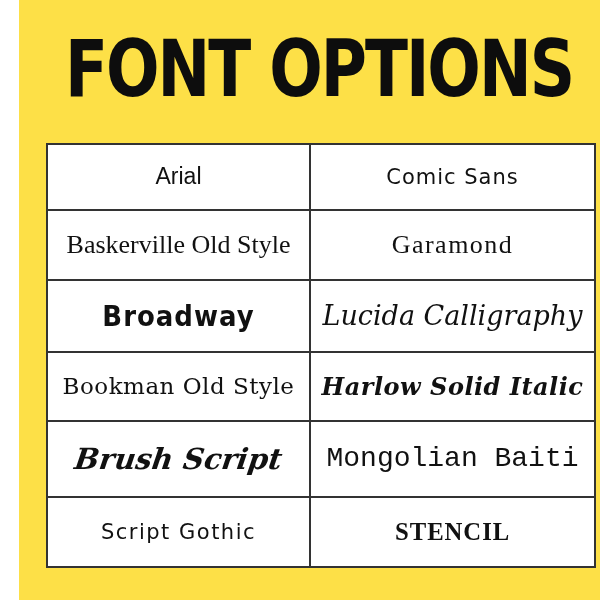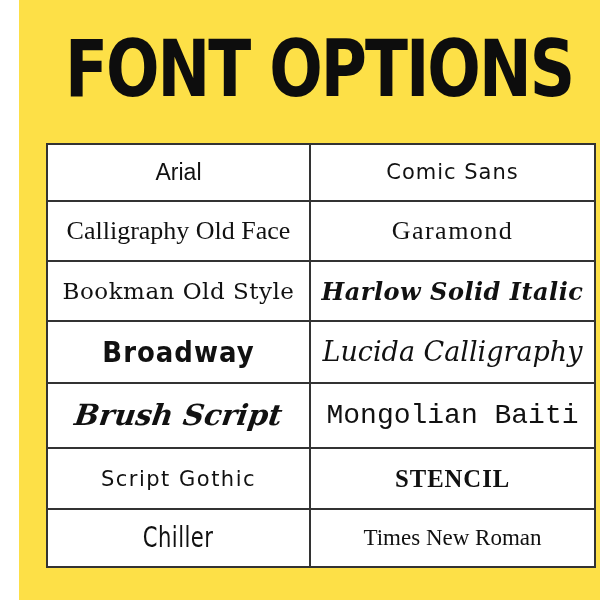--- a/index.html
+++ b/index.html
@@ -88,62 +88,54 @@
       <tr>
         <td>
           <span class="f-arial">Arial</span>
         </td>
         <td>
           <span class="f-comic">Comic Sans</span>
         </td>
       </tr>
       <tr>
         <td>
-          <span class="f-baskerville">Calligraphy Old Face</span>
+          <span class="f-baskerville">Baskerville Old Style</span>
         </td>
         <td>
           <span class="f-garamond">Garamond</span>
+        </td>
+      </tr>
+      <tr>
+        <td>
+          <span class="f-broadway">Broadway</span>
+        </td>
+        <td>
+          <span class="f-lucida">Lucida Calligraphy</span>
         </td>
       </tr>
       <tr>
         <td>
           <span class="f-bookman">Bookman Old Style</span>
         </td>
         <td>
           <span class="f-harlow">Harlow Solid Italic</span>
-        </td>
-      </tr>
-      <tr>
-        <td>
-          <span class="f-broadway">Broadway</span>
-        </td>
-        <td>
-          <span class="f-lucida">Lucida Calligraphy</span>
         </td>
       </tr>
       <tr>
         <td>
           <span class="f-brush">Brush Script</span>
         </td>
         <td>
           <span class="f-mongolian">Mongolian Baiti</span>
         </td>
       </tr>
       <tr>
         <td>
           <span class="f-century">Script Gothic</span>
         </td>
         <td>
           <span class="f-stencil">STENCIL</span>
         </td>
       </tr>
-      <tr>
-        <td>
-          <span class="f-chiller">Chiller</span>
-        </td>
-        <td>
-          <span class="f-times">Times New Roman</span>
-        </td>
-      </tr>
     </tbody>
   </table>
 
 </div>
 
 </body></html>

